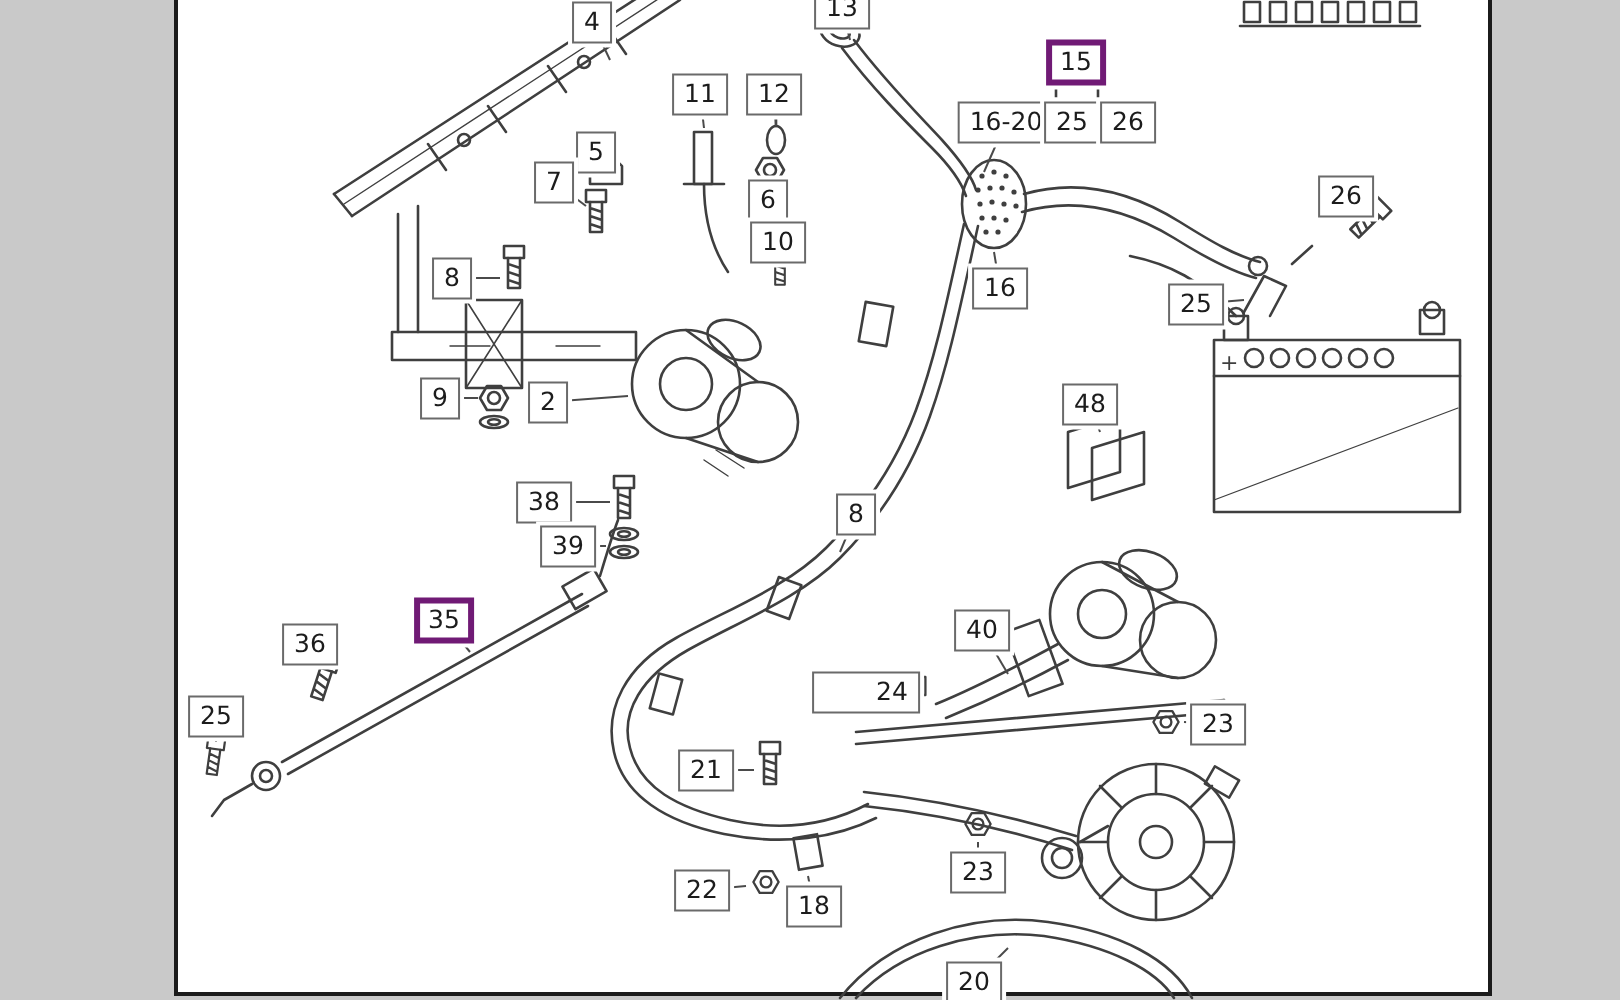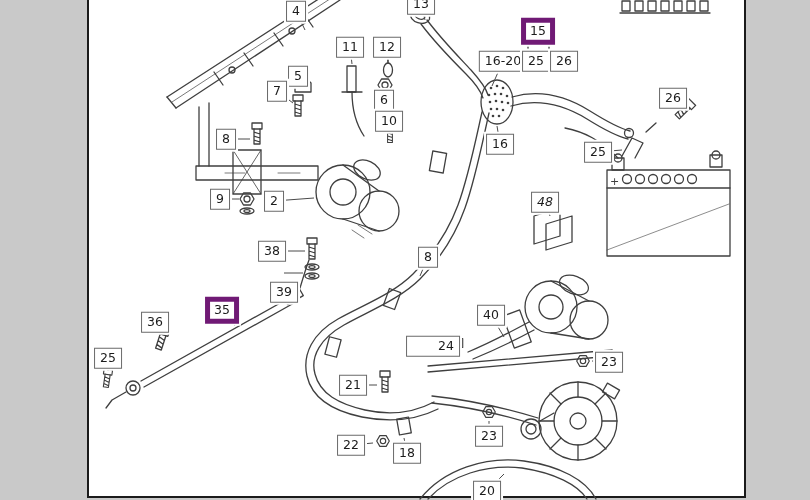--- a/index.html
+++ b/index.html
@@ -8,21 +8,21 @@
   #art-layer{z-index:1;}
   #leader-lines{z-index:2;}
   #leader-lines line{stroke:#4a4a4a;stroke-width:1;}
   #callout-layer{position:absolute;left:0;top:0;width:810px;height:500px;z-index:3;pointer-events:none;}
   .callout{
     position:absolute;transform:translate(-50%,-50%);
     background:#ffffff;border:1px solid #6a6a6a;color:#1c1c1c;
     font-size:12.5px;line-height:1;padding:3px 5px;white-space:nowrap;
     text-align:center;box-shadow:0 0 0 2px #ffffff;pointer-events:auto;cursor:pointer;
   }
-  .callout.highlight{border:5px solid #701a75;padding:2px 4px;}
+  .callout.highlight{border:3px solid #701a75;padding:2px 4px;}
 </style>
 </head>
 <body>
 
 <div class="stage">
 
   <svg id="art-layer" class="layer" width="810" height="500" viewBox="0 0 810 500">
     <defs>
       <g id="g-screw" fill="none">
         <rect x="-5" y="-3" width="10" height="6"></rect>
@@ -272,23 +272,23 @@
       <div class="callout" style="left: 298px; top: 76px;">5</div>
       <div class="callout" style="left: 277px; top: 91px;">7</div>
       <div class="callout" style="left: 384px; top: 100px;">6</div>
       <div class="callout" style="left: 389px; top: 121px;">10</div>
       <div class="callout" style="left: 226px; top: 139px;">8</div>
       <div class="callout" style="left: 673px; top: 98px;">26</div>
       <div class="callout" style="left: 500px; top: 144px;">16</div>
       <div class="callout" style="left: 598px; top: 152px;">25</div>
       <div class="callout" style="left: 220px; top: 199px;">9</div>
       <div class="callout" style="left: 274px; top: 201px;">2</div>
-      <div class="callout" style="left: 545px; top: 202px; font-style: italic;">48</div>
+      <div class="callout" style="left: 545px; top: 202px;">48</div>
       <div class="callout" style="left: 272px; top: 251px;">38</div>
-      <div class="callout" style="left: 284px; top: 273px; margin-top: 19px;">39</div>
+      <div class="callout" style="left: 284px; top: 273px;">39</div>
       <div class="callout" style="left: 428px; top: 257px;">8</div>
       <div class="callout" style="left: 155px; top: 322px;">36</div>
       <div class="callout highlight" style="left: 222px; top: 310px;">35</div>
       <div class="callout" style="left: 108px; top: 358px;">25</div>
       <div class="callout" style="left: 491px; top: 315px;">40</div>
       <div class="callout" style="left: 433px; top: 346px; padding-left: 31px;">24</div>
       <div class="callout" style="left: 609px; top: 362px;">23</div>
       <div class="callout" style="left: 353px; top: 385px;">21</div>
       <div class="callout" style="left: 489px; top: 436px;">23</div>
       <div class="callout" style="left: 351px; top: 445px;">22</div>

